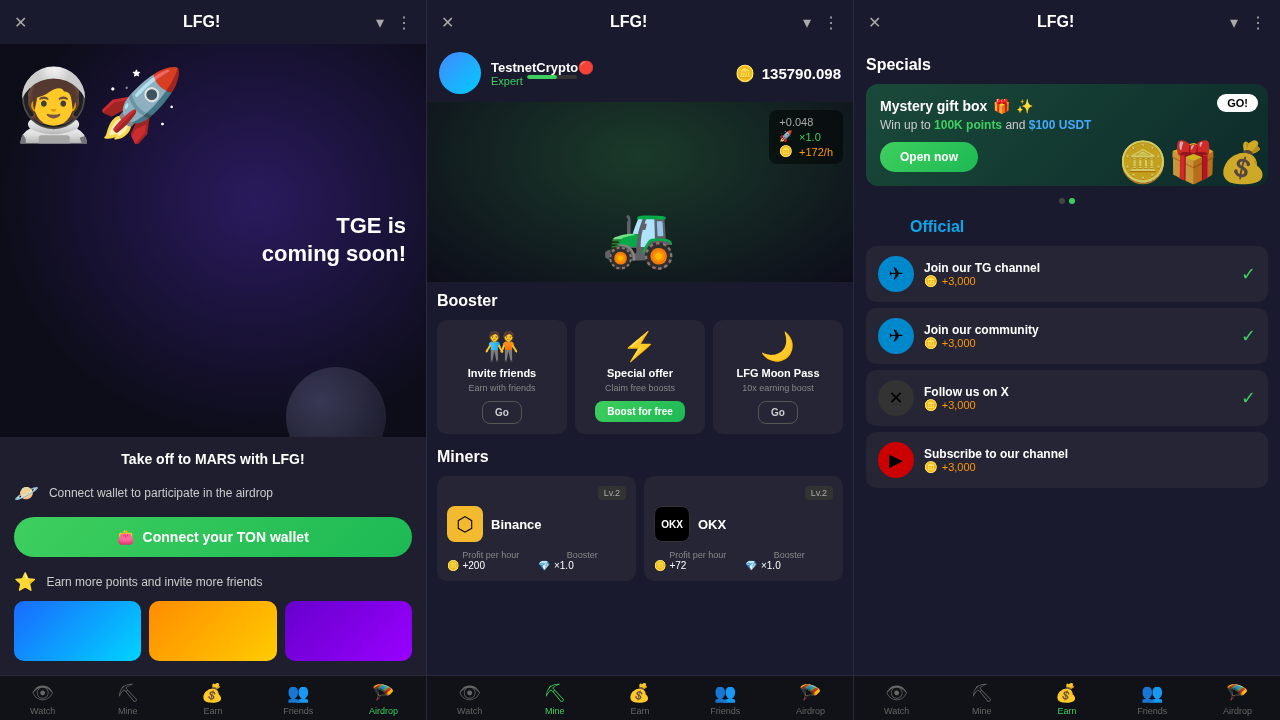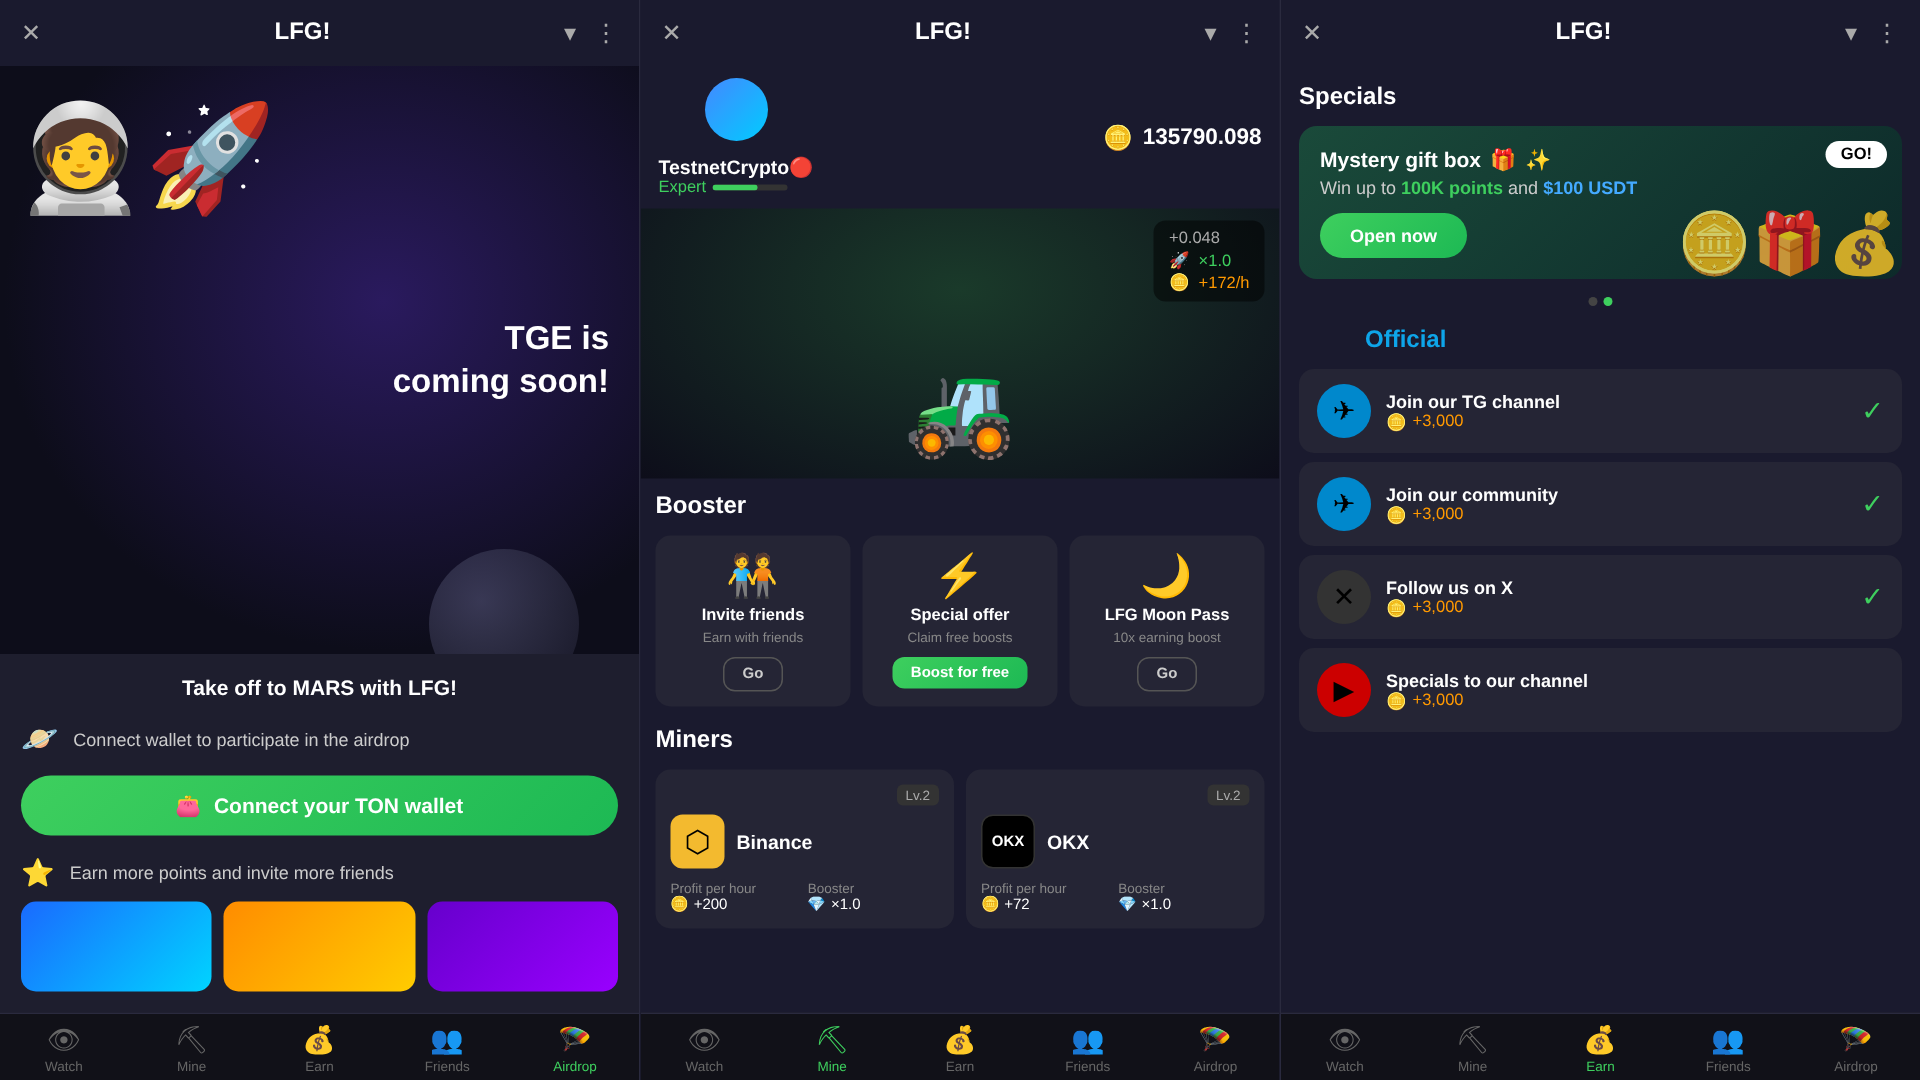--- a/index.html
+++ b/index.html
@@ -178,38 +178,36 @@
       background: #1a1a2e;
       padding: 8px 12px;
       display: flex;
       align-items: center;
       justify-content: space-between;
     }
     .user-info {
       display: flex;
       align-items: center;
       gap: 10px;
-      flex-direction: column;
     }
     .avatar {
       width: 42px;
       height: 42px;
       border-radius: 50%;
       background: linear-gradient(135deg, #4488ff, #00ccff);
     }
     .user-name {
       color: #fff;
       font-size: 13px;
       font-weight: 700;
     }
     .user-level {
       color: #3ecf5e;
       font-size: 11px;
       display: flex;
-      align-items: center;
       gap: 4px;
     }
     .level-bar {
       width: 50px;
       height: 4px;
       background: #333;
       border-radius: 2px;
       overflow: hidden;
     }
     .level-fill {
@@ -309,20 +307,21 @@
     }
     .booster-btn-green {
       background: linear-gradient(135deg, #3ecf5e, #1db954);
       color: #fff;
     }
 
     .miners-grid {
       display: grid;
       grid-template-columns: repeat(2, 1fr);
       gap: 8px;
+      text-align: center;
     }
     .miner-card {
       background: #252535;
       border-radius: 10px;
       padding: 10px;
     }
     .miner-card-header {
       display: flex;
       justify-content: flex-end;
       margin-bottom: 6px;
@@ -785,21 +784,21 @@
           <div class="task-reward">
             <span>🪙</span>
             <span>+3,000</span>
           </div>
         </div>
         <span class="task-check">✓</span>
       </div>
       <div class="task-item">
         <div class="task-icon task-icon-yt">▶</div>
         <div class="task-info">
-          <div class="task-name">Specials to our channel</div>
+          <div class="task-name">Subscribe to our channel</div>
           <div class="task-reward">
             <span>🪙</span>
             <span>+3,000</span>
           </div>
         </div>
       </div>
     </div>
   </div>
 
   <div class="bottom-nav">

